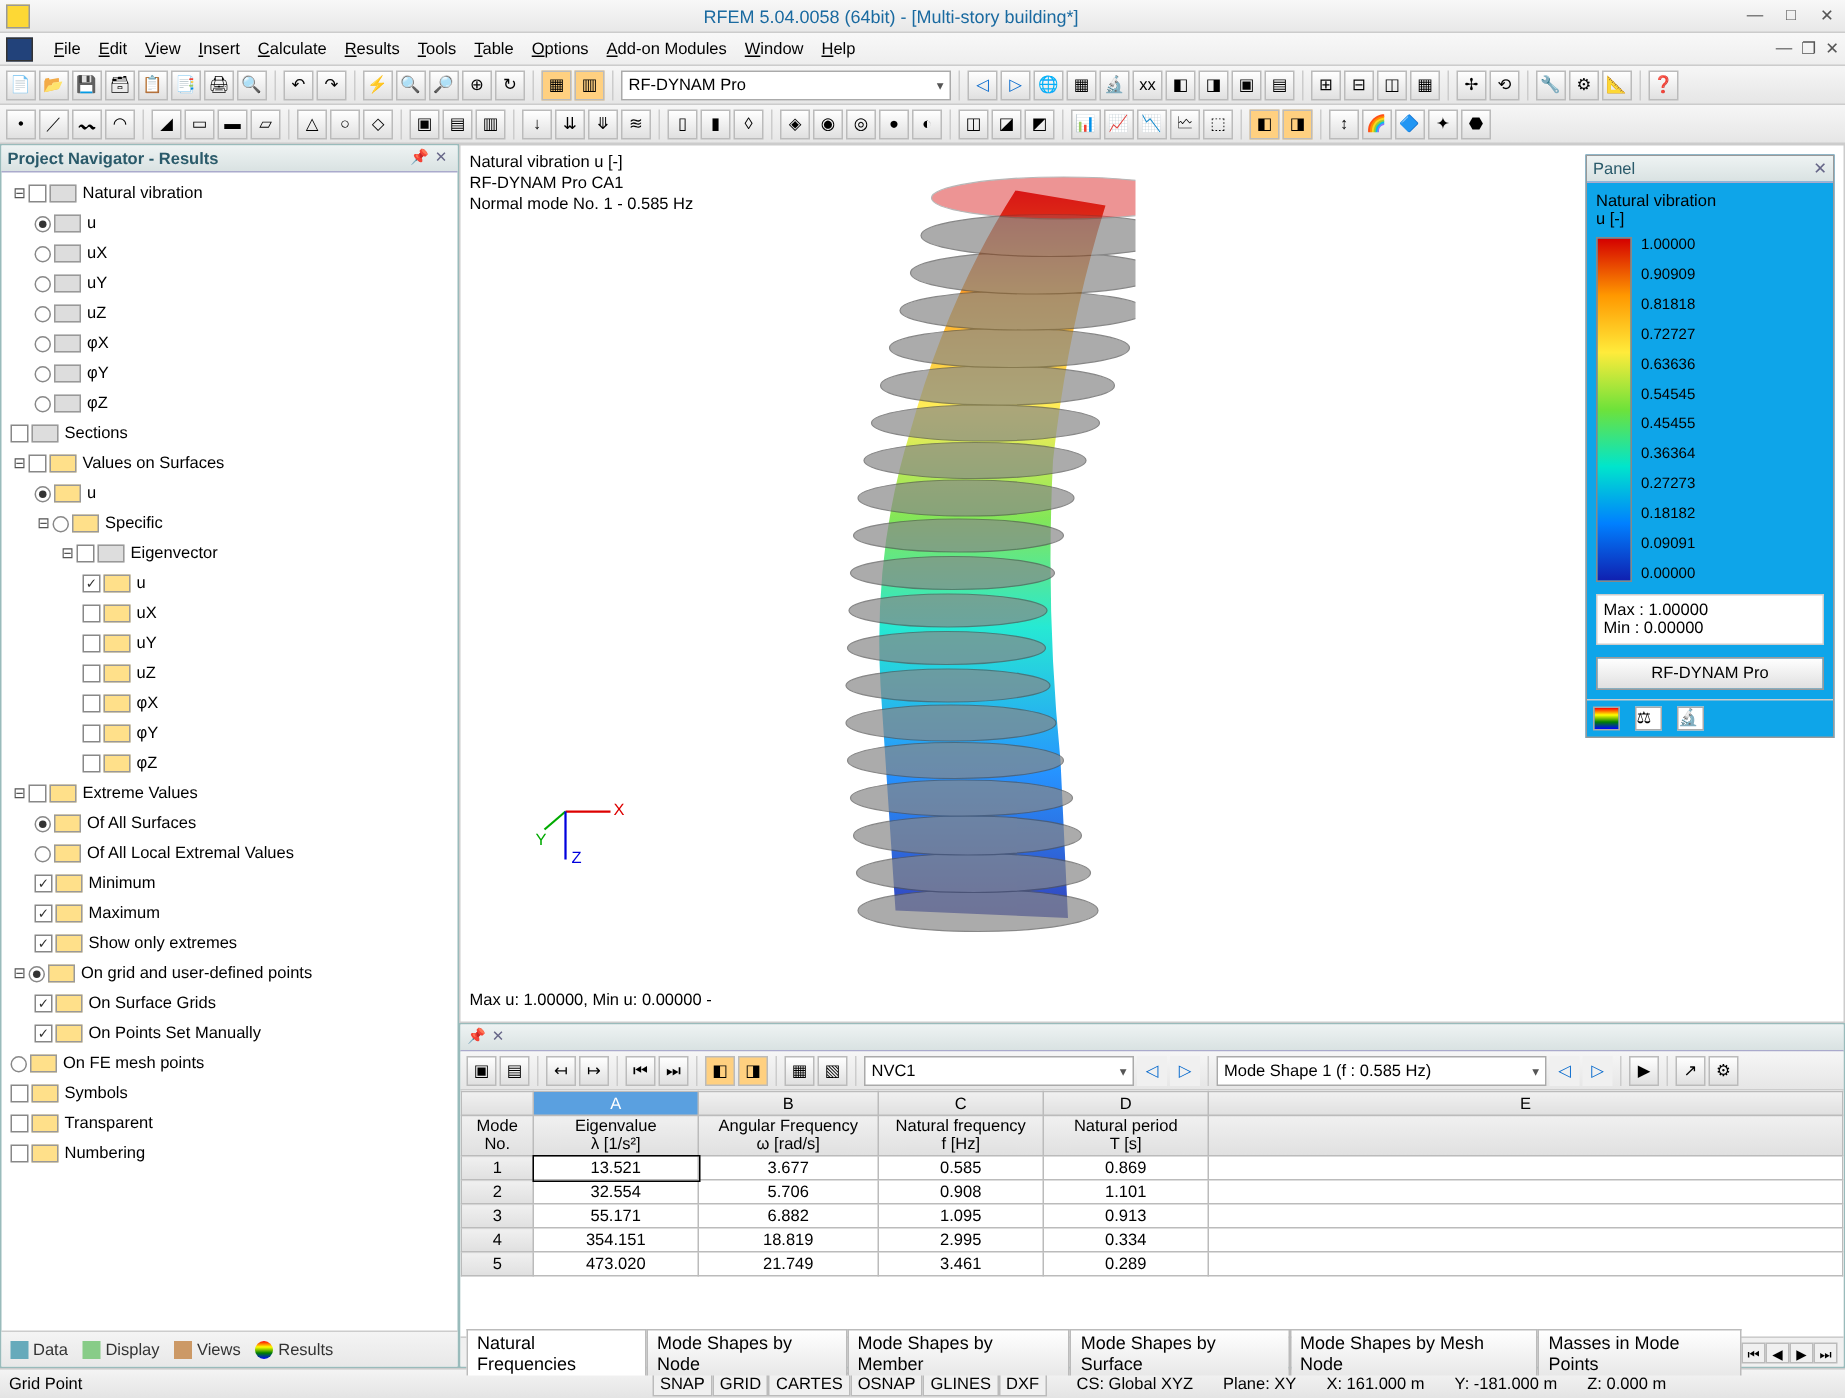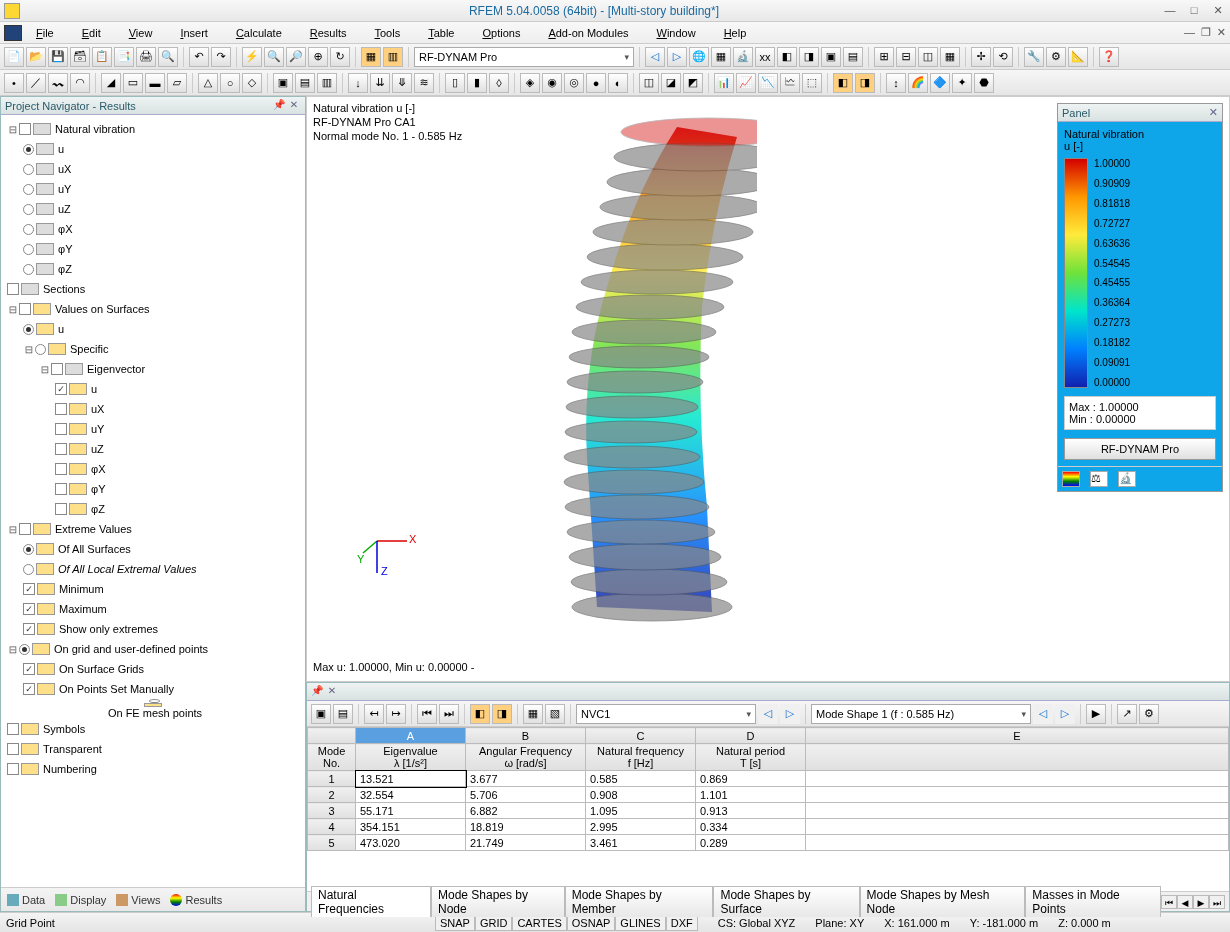--- a/index.html
+++ b/index.html
@@ -25,21 +25,21 @@
 .tb-btn { width: 20px; height: 20px; border: 1px solid transparent; background:#f0f0f0; display:inline-flex; align-items:center; justify-content:center; cursor:pointer; font-size:11px; }
 .tb-btn.ico { background: linear-gradient(#fff,#e0e0e0); border:1px solid #bbb; }
 .tb-sep { width:1px; height:20px; background:#ccc; margin:0 3px; }
 .dropdown { height: 20px; border:1px solid #aaa; background:#fff; padding:0 18px 0 4px; position:relative; display:flex; align-items:center; min-width:140px; }
 .dropdown::after { content:"▾"; position:absolute; right:4px; color:#555; font-size:9px; }
 
 
 .main { display:flex; height: calc(100% - 22px - 22px - 26px - 26px - 20px); }
 .navigator { width: 306px; background:#fff; border:1px solid #9bb; display:flex; flex-direction:column; }
 .panel-head { background:linear-gradient(#eef3f3,#d9e2e2); height:18px; display:flex; align-items:center; padding:0 4px; color:#2a5a6a; border-bottom:1px solid #aac; }
-.panel-head .title { flex:1; font-weight:normal; }
+.panel-head .title { flex:1; font-weight:bold; }
 .panel-head .pbtn { width:14px; height:14px; color:#668; cursor:pointer; text-align:center; font-size:10px; }
 .tree { flex:1; overflow:auto; padding:4px 2px; }
 .tree-item { display:flex; align-items:center; height:20px; white-space:nowrap; }
 .exp { width:12px; text-align:center; color:#555; cursor:pointer; font-size:10px; }
 .chk { width:12px; height:12px; border:1px solid #888; margin-right:2px; display:inline-flex; align-items:center; justify-content:center; font-size:9px; color:#333; cursor:pointer; }
 .rad { width:11px; height:11px; border:1px solid #888; border-radius:50%; margin-right:2px; display:inline-flex; align-items:center; justify-content:center; cursor:pointer; }
 .rad.on::after { content:""; width:5px; height:5px; background:#333; border-radius:50%; }
 .tico { width:18px; height:12px; border:1px solid #999; background:#ffe08a; margin-right:4px; font-size:7px; text-align:center; line-height:10px; }
 .tico.gray { background:#ddd; }
 .nav-tabs { height:24px; border-top:1px solid #ccc; display:flex; align-items:center; gap:10px; padding:0 6px; background:linear-gradient(#f4f4f4,#e8e8e8); }
@@ -69,21 +69,21 @@
 .legend-icons .li { width:18px; height:16px; border:1px solid #aaa; background:#fff; cursor:pointer; }
 
 
 .freq-panel { height:230px; border:1px solid #9bb; display:flex; flex-direction:column; background:#f4f4f4; }
 .freq-toolbar { height:26px; display:flex; align-items:center; gap:2px; padding:2px 4px; border-bottom:1px solid #ccc; background:linear-gradient(#f6f6f6,#e6e6e6); flex-wrap:nowrap; }
 .grid-wrap { flex:1; overflow:auto; background:#fff; }
 table.grid { border-collapse:collapse; width:100%; }
 table.grid th, table.grid td { border:1px solid #bbb; padding:1px 4px; height:16px; }
 table.grid th { background:linear-gradient(#f0f0f0,#e0e0e0); font-weight:normal; text-align:center; }
 table.grid th.colhead { background:#5aa0e0; color:#fff; }
-table.grid td { text-align:left; background:#fff; }
+table.grid td { text-align:center; background:#fff; }
 table.grid td.mode { text-align:center; background:linear-gradient(#f0f0f0,#e0e0e0); }
 table.grid td.sel { background:#fff; outline:1px solid #000; }
 .freq-tabs { height:20px; display:flex; align-items:center; border-top:1px solid #ccc; background:#f0f0f0; padding:0 4px; gap:0; }
 .freq-tabs .ft { border:1px solid #bbb; border-bottom:none; padding:1px 6px; background:linear-gradient(#fff,#e8e8e8); cursor:pointer; font-size:12px; }
 .freq-tabs .nav { margin-left:auto; display:flex; gap:0; }
 .freq-tabs .nav span { border:1px solid #bbb; width:16px; height:14px; text-align:center; cursor:pointer; font-size:9px; line-height:14px; }
 
 
 .status { height:20px; background:linear-gradient(#f4f4f4,#e4e4e4); border-top:1px solid #ccc; display:flex; align-items:center; padding:0 6px; font-size:11px; }
 .status .sb { border:1px solid #bbb; padding:0 4px; height:16px; display:flex; align-items:center; margin-right:0px; cursor:pointer; background:#f0f0f0; }
@@ -98,21 +98,21 @@
   <div class="title">RFEM 5.04.0058 (64bit) - [Multi-story building*]</div>
   <div class="win-btns">
     <div class="win-btn">—</div>
     <div class="win-btn">□</div>
     <div class="win-btn">✕</div>
   </div>
 </div>
 
 <div class="menubar">
   <div class="app-ico"></div>
-  <div id="menu-items" style="display: flex; gap: 16px;">
+  <div id="menu-items" style="display: flex;">
       <span class="mi"><u>F</u>ile</span>
       <span class="mi"><u>E</u>dit</span>
       <span class="mi"><u>V</u>iew</span>
       <span class="mi"><u>I</u>nsert</span>
       <span class="mi"><u>C</u>alculate</span>
       <span class="mi"><u>R</u>esults</span>
       <span class="mi"><u>T</u>ools</span>
       <span class="mi"><u>T</u>able</span>
       <span class="mi"><u>O</u>ptions</span>
       <span class="mi"><u>A</u>dd-on Modules</span>
@@ -349,21 +349,21 @@
           <span class="exp">⊟</span>
           <span class="chk"></span>
           <span class="tico "></span>
           <span>Extreme Values</span>
         </div>
         <div class="tree-item" style="padding-left: 20px;">
           <span class="rad on"></span>
           <span class="tico "></span>
           <span>Of All Surfaces</span>
         </div>
-        <div class="tree-item" style="padding-left: 20px; font-style: italic;">
+        <div class="tree-item" style="padding-left: 20px;">
           <span class="rad"></span>
           <span class="tico "></span>
           <span>Of All Local Extremal Values</span>
         </div>
         <div class="tree-item" style="padding-left: 20px;">
           <span class="chk">✓</span>
           <span class="tico "></span>
           <span>Minimum</span>
         </div>
         <div class="tree-item" style="padding-left: 20px;">
@@ -385,21 +385,21 @@
         <div class="tree-item" style="padding-left: 20px;">
           <span class="chk">✓</span>
           <span class="tico "></span>
           <span>On Surface Grids</span>
         </div>
         <div class="tree-item" style="padding-left: 20px;">
           <span class="chk">✓</span>
           <span class="tico "></span>
           <span>On Points Set Manually</span>
         </div>
-        <div class="tree-item" style="padding-left: 4px; flex-direction: column;">
+        <div class="tree-item" style="padding-left: 4px;">
           <span class="rad"></span>
           <span class="tico "></span>
           <span>On FE mesh points</span>
         </div>
         <div class="tree-item" style="padding-left: 4px;">
           <span class="chk"></span>
           <span class="tico "></span>
           <span>Symbols</span>
         </div>
         <div class="tree-item" style="padding-left: 4px;">

